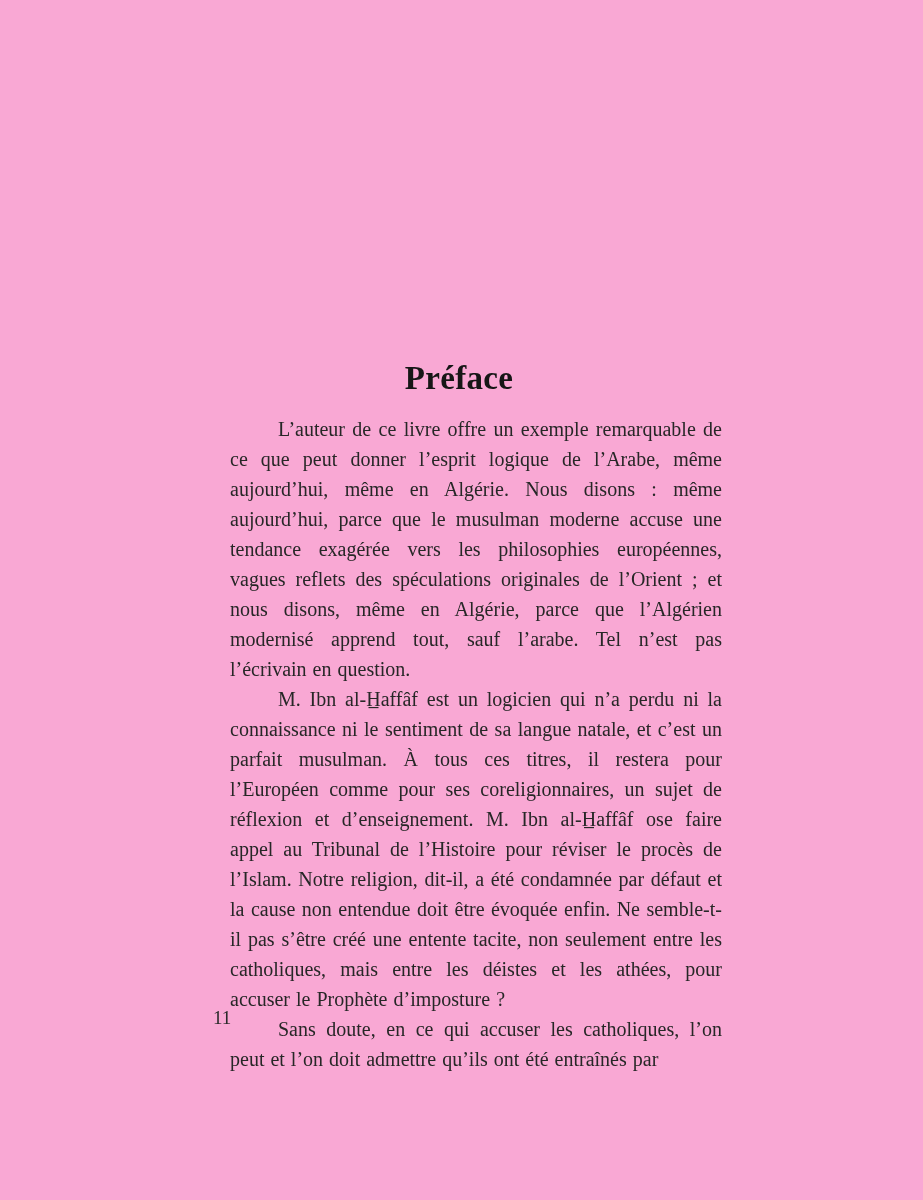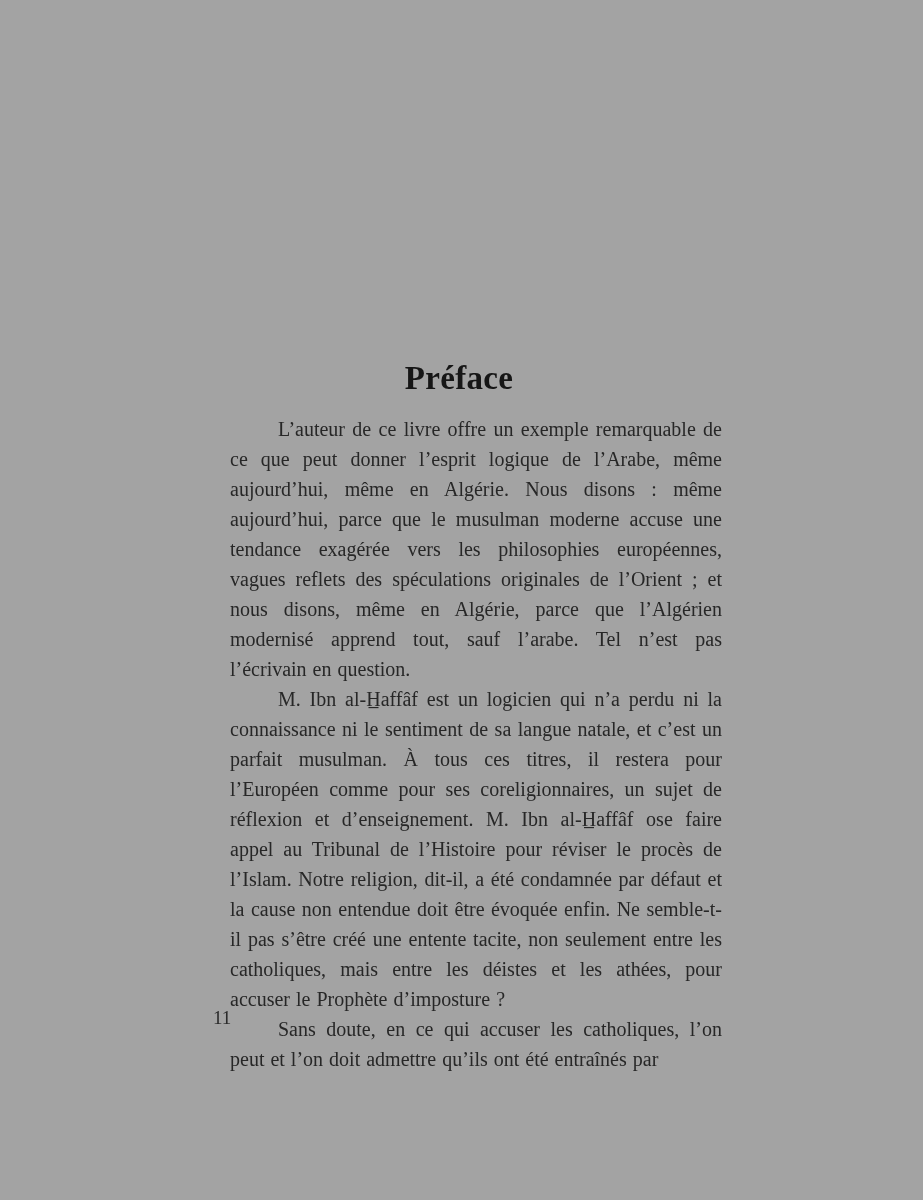--- a/index.html
+++ b/index.html
@@ -5,21 +5,21 @@
   html, body {
     margin: 0;
     padding: 0;
     background: #e9e9e9;
   }
   .page {
     position: relative;
     width: 923px;
     height: 1200px;
     margin: 0 auto;
-    background: #a3a3a3;
+    background: #f9a8d4;
     overflow: hidden;
     font-family: "Liberation Serif", "DejaVu Serif", serif;
   }
   .chapter-title {
     position: absolute;
     top: 338px;
     left: 213px;
     width: 492px;
     text-align: center;
     font-size: 33px;

